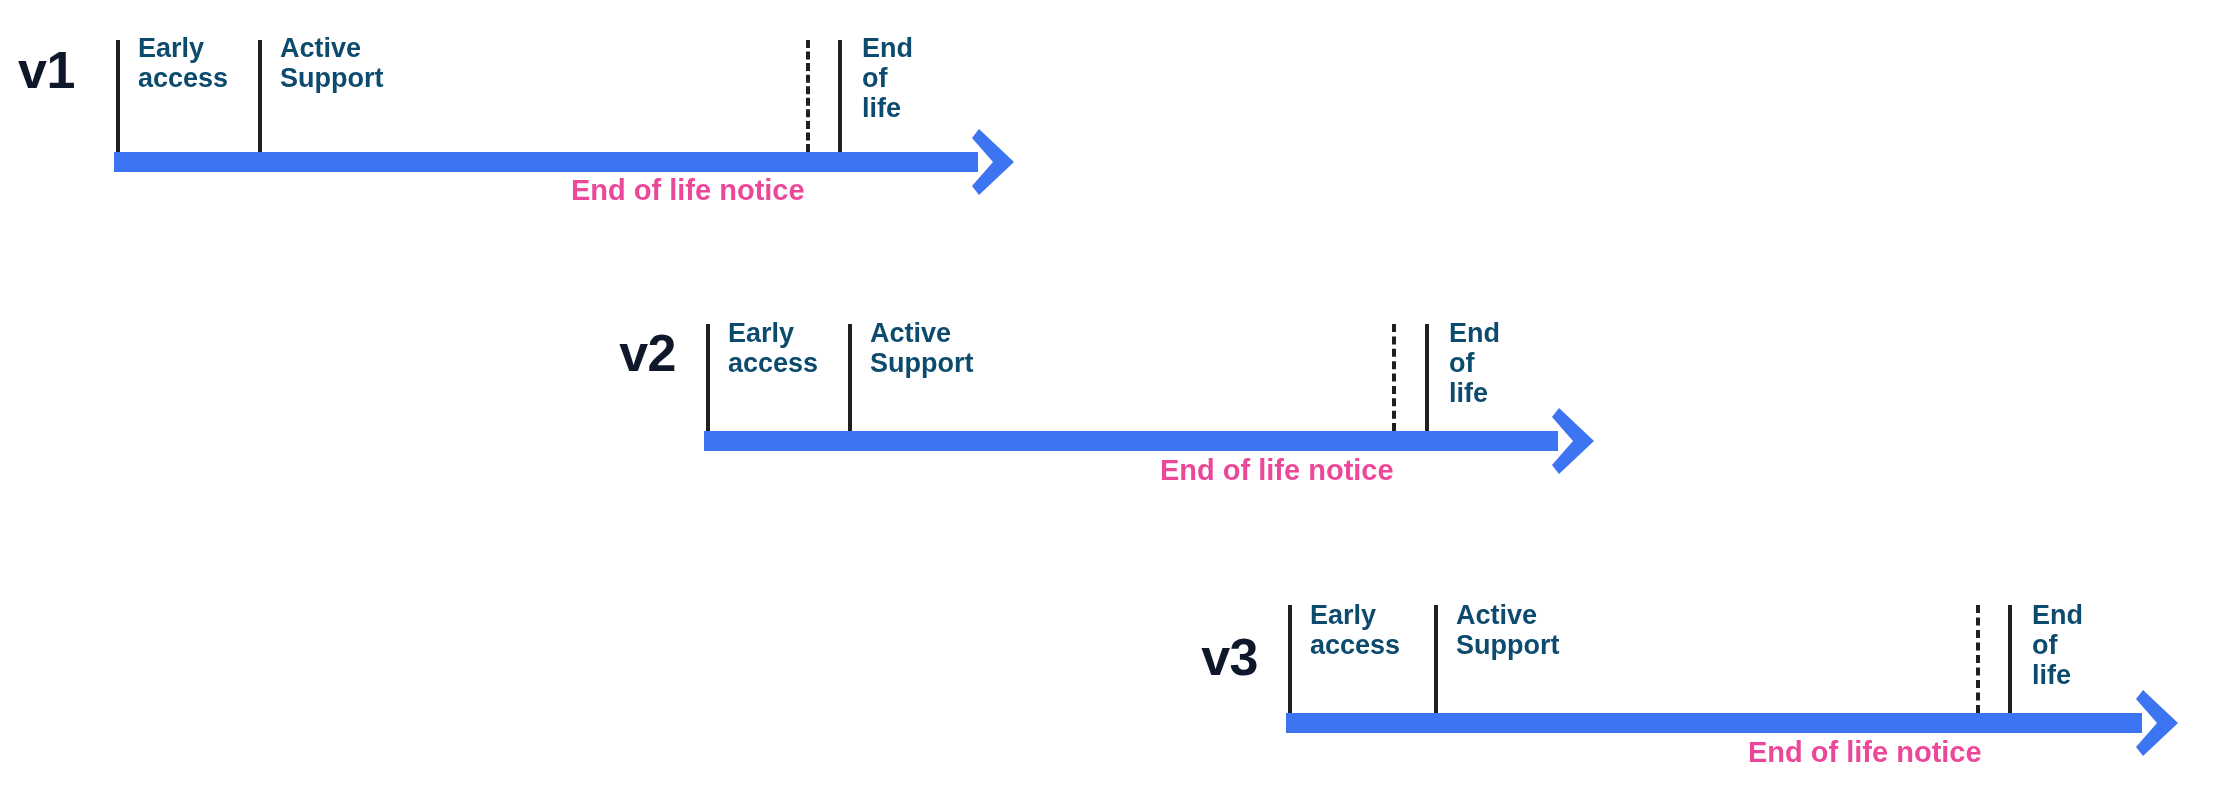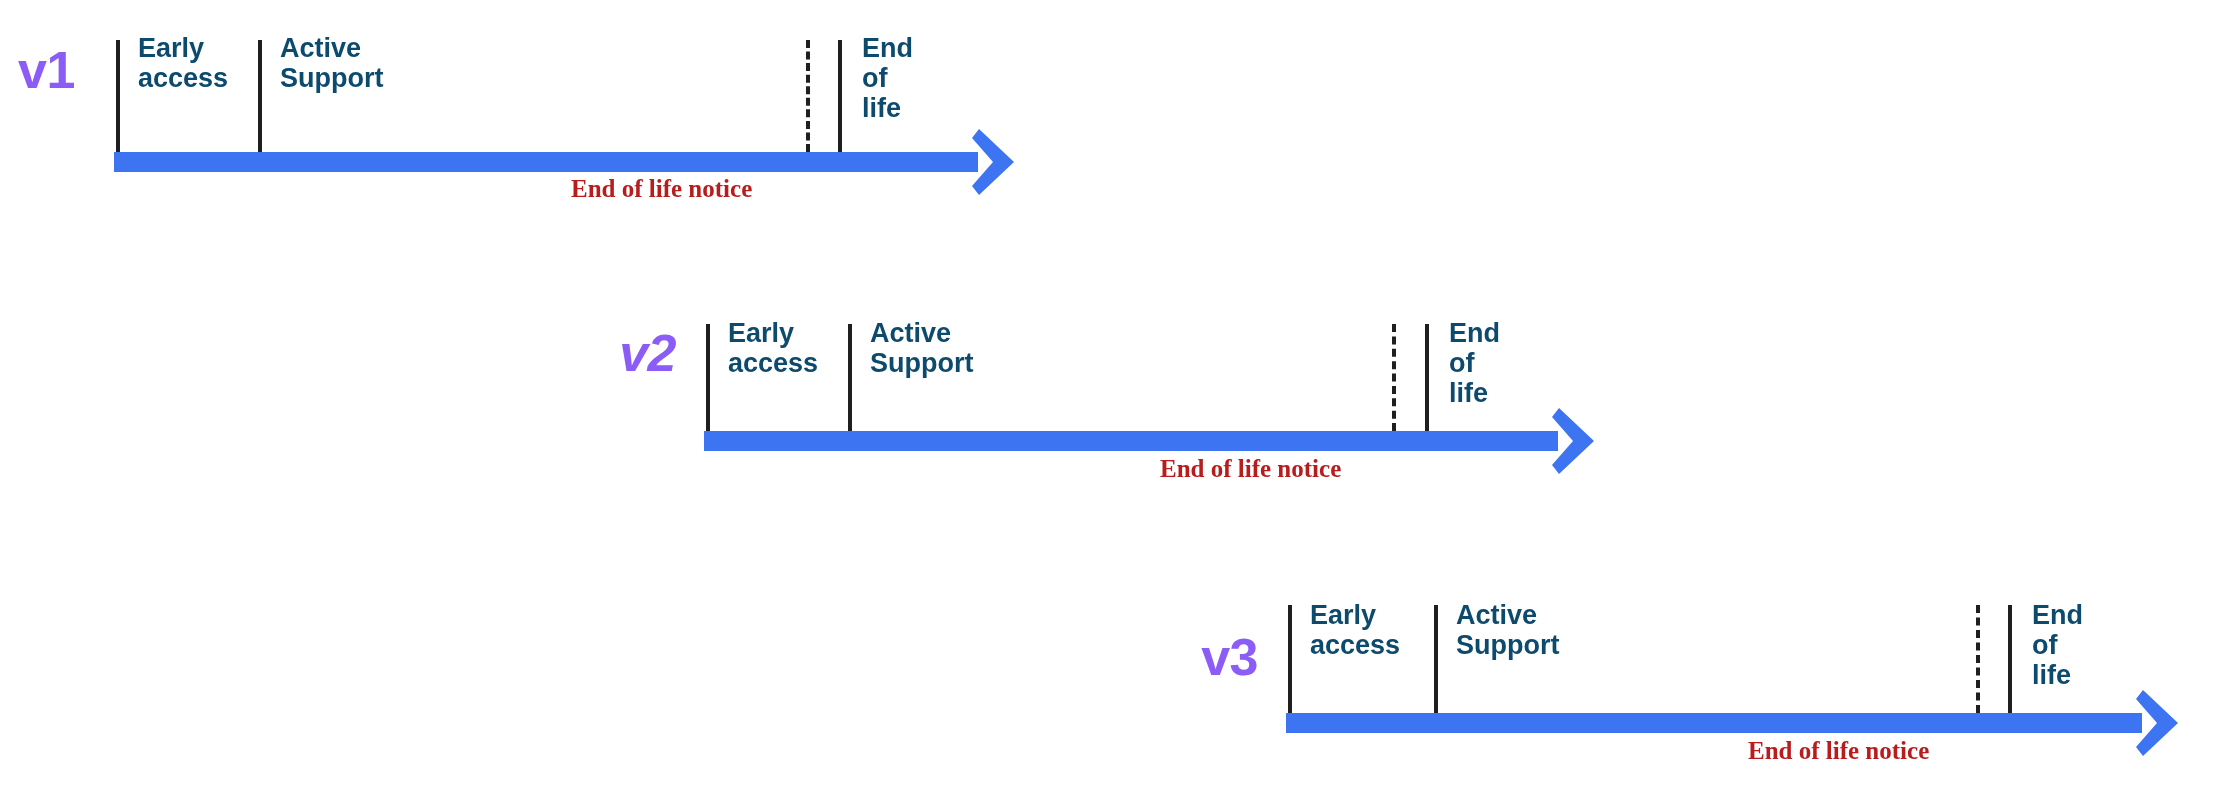--- a/index.html
+++ b/index.html
@@ -28,21 +28,21 @@
     top: 0;
   }
 
   
   .version-label {
     position: absolute;
     font-size: 52px;
     font-weight: 700;
     letter-spacing: -0.5px;
     line-height: 1;
-    color: #8b5cf6;
+    color: #0f172a;
     white-space: nowrap;
     text-align: right;
   }
 
   
   .marker {
     position: absolute;
     width: 4px;
     background: #1f1f21;
   }
@@ -71,26 +71,25 @@
   .arrow-head {
     position: absolute;
     height: 66px;
     width: 42px;
   }
   .arrow-head svg { display: block; width: 100%; height: 100%; }
 
   
   .notice-label {
     position: absolute;
-    font-size: 25px;
+    font-size: 29px;
     font-weight: 700;
     line-height: 1.1;
-    color: #b91c1c;
+    color: #ec4899;
     white-space: nowrap;
-    font-family: Liberation Serif, serif;
   }
 </style>
 </head>
 <body>
 
 <div id="canvas">
     <div class="timeline-row">
       <div class="version-label" style="left: 18px; top: 44px; width: 44px;">v1</div>
       <div class="marker" style="left: 116px; top: 40px; height: 112px;"></div>
       <div class="marker" style="left: 258px; top: 40px; height: 112px;"></div>
@@ -102,21 +101,21 @@
       <div class="phase-label" style="left: 862px; top: 33px;">End of life</div>
       <div class="arrow-shaft" style="left: 114px; top: 152px; width: 864px; background: rgb(61, 116, 242);"></div>
       <div class="arrow-head" style="left: 972px; top: 129px;">
         <svg viewBox="0 0 42 66" preserveAspectRatio="none">
           <path d="M 7 0 L 0 9 L 21 33 L 0 57 L 7 66 L 42 33 Z" fill="#3d74f2"></path>
         </svg>
       </div>
       <div class="notice-label" style="left: 571px; top: 175px;">End of life notice</div>
     </div>
     <div class="timeline-row">
-      <div class="version-label" style="left: 610px; top: 327px; width: 66px; font-style: italic;">v2</div>
+      <div class="version-label" style="left: 610px; top: 327px; width: 66px;">v2</div>
       <div class="marker" style="left: 706px; top: 324px; height: 107px;"></div>
       <div class="marker" style="left: 848px; top: 324px; height: 107px;"></div>
       <div class="marker dashed" style="left: 1392px; top: 324px; height: 107px;"></div>
       <div class="marker" style="left: 1425px; top: 324px; height: 107px;"></div>
       <div class="phase-label" style="left: 728px; top: 318px;">Early
 access</div>
       <div class="phase-label" style="left: 870px; top: 318px;">Active Support</div>
       <div class="phase-label" style="left: 1449px; top: 318px;">End of life</div>
       <div class="arrow-shaft" style="left: 704px; top: 431px; width: 854px; background: rgb(61, 116, 242);"></div>
       <div class="arrow-head" style="left: 1552px; top: 408px;">

